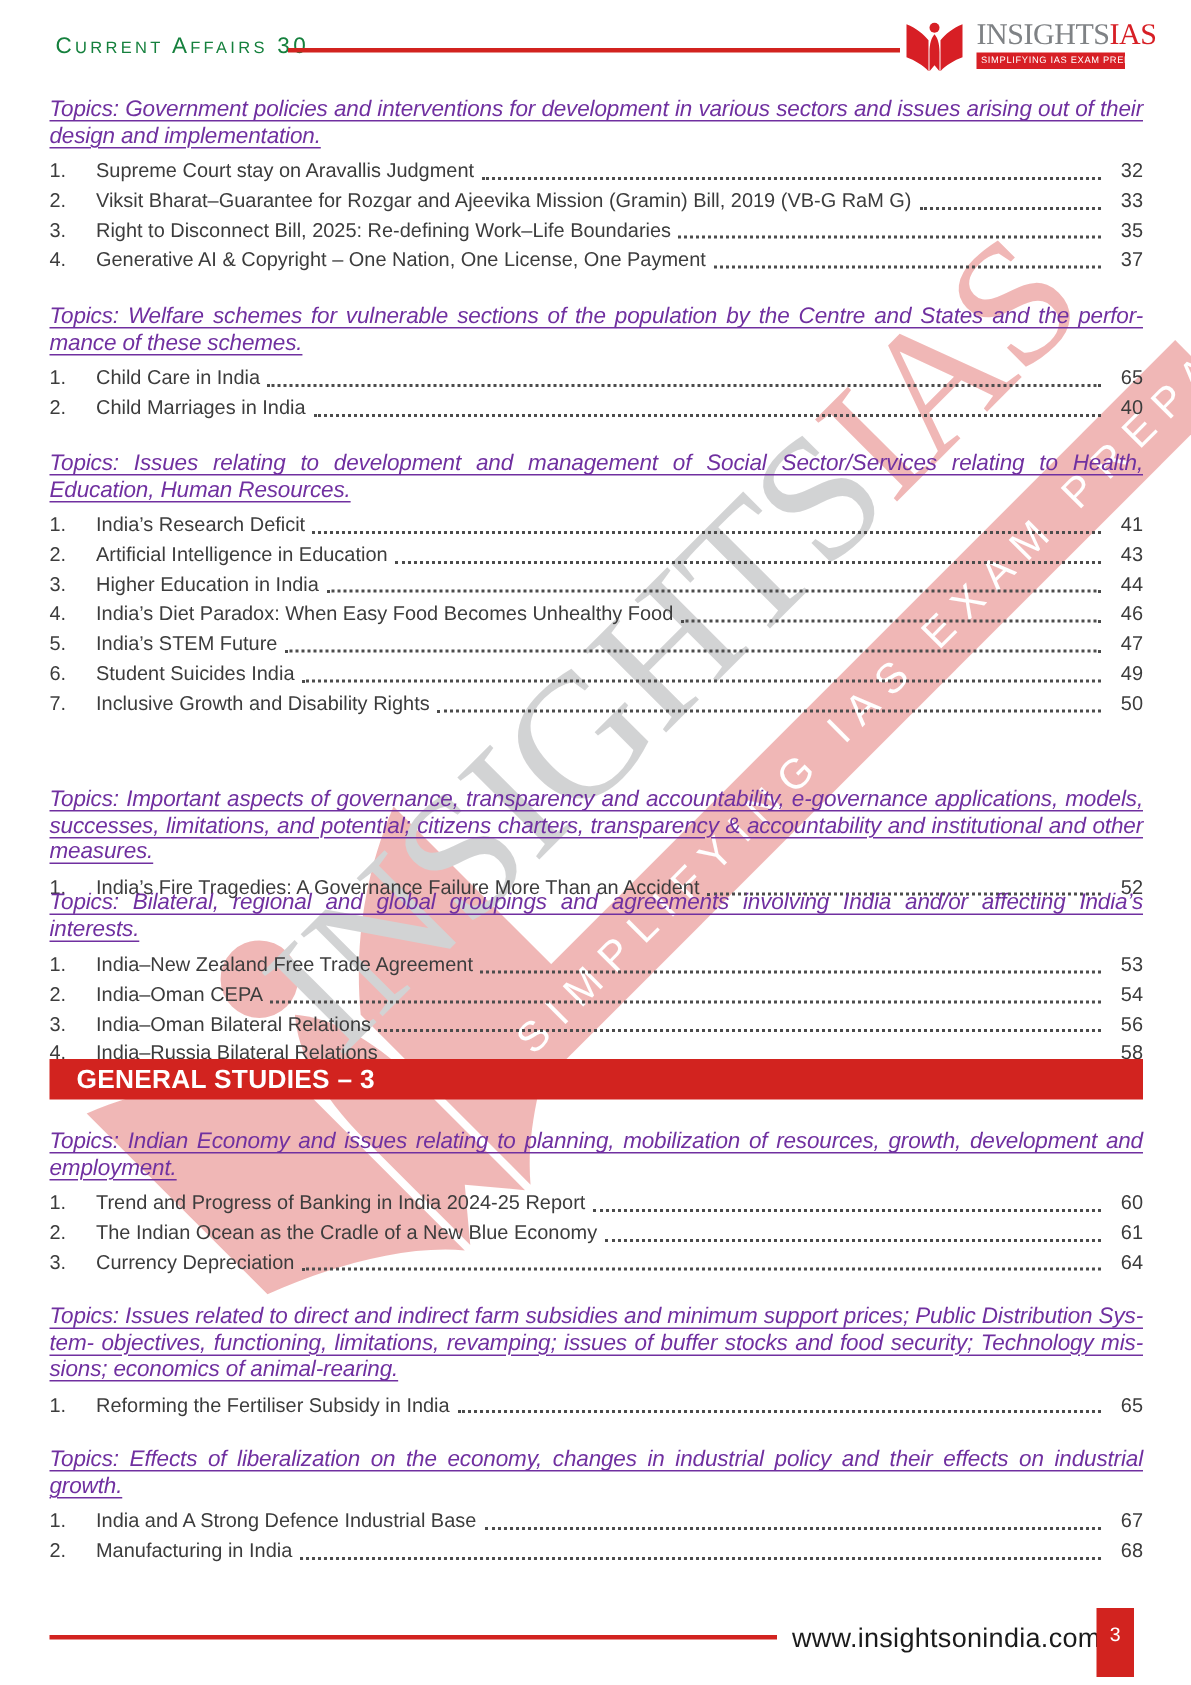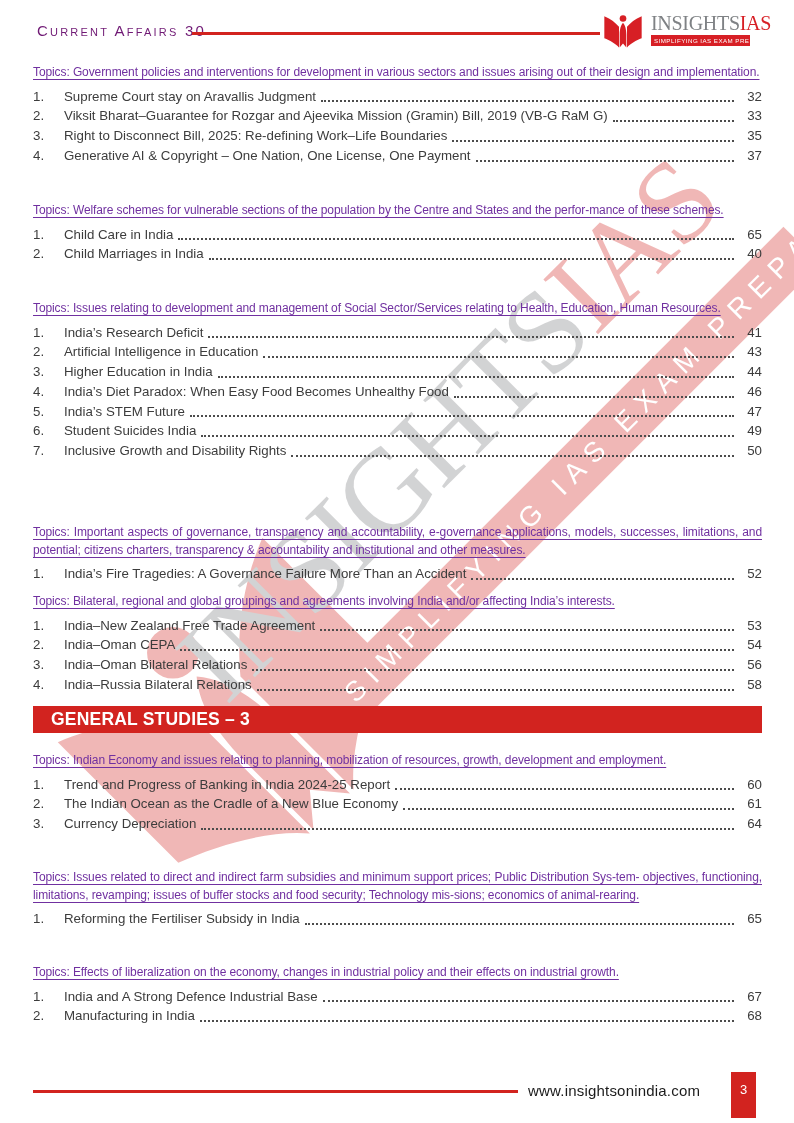--- a/index.html
+++ b/index.html
@@ -3,21 +3,21 @@
 <meta charset="utf-8">
 <style>
   html,body{margin:0;padding:0;}
   body{
     width:794px;height:1123px;position:relative;overflow:hidden;
     background:#ffffff;font-family:"Liberation Sans",sans-serif;color:#3c3c3c;
   }
   
   .doc-title{
     position:absolute;left:37px;top:22px;font-variant:small-caps;
-    font-size:15px;letter-spacing:2.2px;color:#701a75;white-space:nowrap;
+    font-size:15px;letter-spacing:2.2px;color:#15803d;white-space:nowrap;
   }
   .header-rule{position:absolute;left:192px;top:32px;width:408px;height:2.5px;background:#d2231f;}
   .logo{position:absolute;left:603px;top:8px;width:172px;height:50px;}
   .logo-book{position:absolute;left:0;top:1px;width:40px;height:47px;}
   .logo-text{position:absolute;left:48px;top:4px;width:118px;}
   .logo-word{font-family:"Liberation Serif",serif;font-size:20px;line-height:22px;letter-spacing:-0.3px;white-space:nowrap;}
   .lw-ins{color:#7f8285;}
   .lw-ias{color:#d71f25;}
   .logo-tag{
     margin-top:1px;background:#d71f25;color:#ffffff;font-size:6.2px;letter-spacing:0.45px;
@@ -33,37 +33,37 @@
   .wm-word{position:absolute;left:155px;top:88px;font-family:"Liberation Serif",serif;font-size:118px;line-height:120px;white-space:nowrap;letter-spacing:-2px;}
   .wm-ins{color:#77797c;}
   .wm-ias{color:#d2231f;}
   .wm-band{
     position:absolute;left:248px;top:242px;width:640px;height:52px;background:#d2231f;
     color:#ffffff;font-size:28px;letter-spacing:9px;line-height:52px;text-align:center;white-space:nowrap;
   }
   
   .sec{position:absolute;left:33px;width:729px;z-index:1;}
   .topic{
-    margin:0;color:#7030a0;font-size:12px;line-height:17.5px;letter-spacing:-0.1px;
-    text-align:justify;text-decoration:underline;text-decoration-thickness:1px;text-underline-offset:2.5px;
+    margin:0;color:#7030a0;font-size:15px;line-height:17.5px;letter-spacing:-0.1px;
+    text-align:justify;text-decoration:underline;text-decoration-thickness:1px;text-underline-offset:2.5px;font-style:italic;
   }
   .toc{margin-top:5px;}
   .row{display:flex;align-items:flex-end;height:19.8px;font-size:13.3px;line-height:19.8px;color:#3c3c3c;}
   .no{flex:0 0 31px;}
   .ttl{flex:0 0 auto;white-space:nowrap;}
   .dots{flex:1 1 auto;border-bottom:2px dotted #4c4c4c;margin:0 2px 4px 5px;min-width:12px;}
   .pg{flex:0 0 26px;text-align:right;}
   .gs-banner{
     position:absolute;left:33px;top:706px;width:729px;height:27px;z-index:1;
     background:#d2231f;color:#ffffff;font-weight:bold;font-size:17.5px;line-height:27px;
     padding-left:18px;box-sizing:border-box;letter-spacing:0.2px;
   }
   
   .footer-rule{position:absolute;left:33px;top:1090px;width:485px;height:2.5px;background:#d2231f;z-index:1;}
-  .site{position:absolute;left:528px;top:1082px;font-size:15px;color:#1b1b1b;z-index:1;letter-spacing:0.2px;}
+  .site{position:absolute;left:528px;top:1082px;font-size:18px;color:#1b1b1b;z-index:1;letter-spacing:0.2px;}
   .page-badge{
     position:absolute;left:731px;top:1072px;width:25px;height:46px;background:#d2231f;z-index:1;
     color:#ffffff;font-size:13px;text-align:center;padding-top:10px;box-sizing:border-box;
   }
 </style>
 </head>
 <body>
 
 <div class="watermark" aria-hidden="true">
   <svg class="wm-book" viewBox="0 0 120 110">

